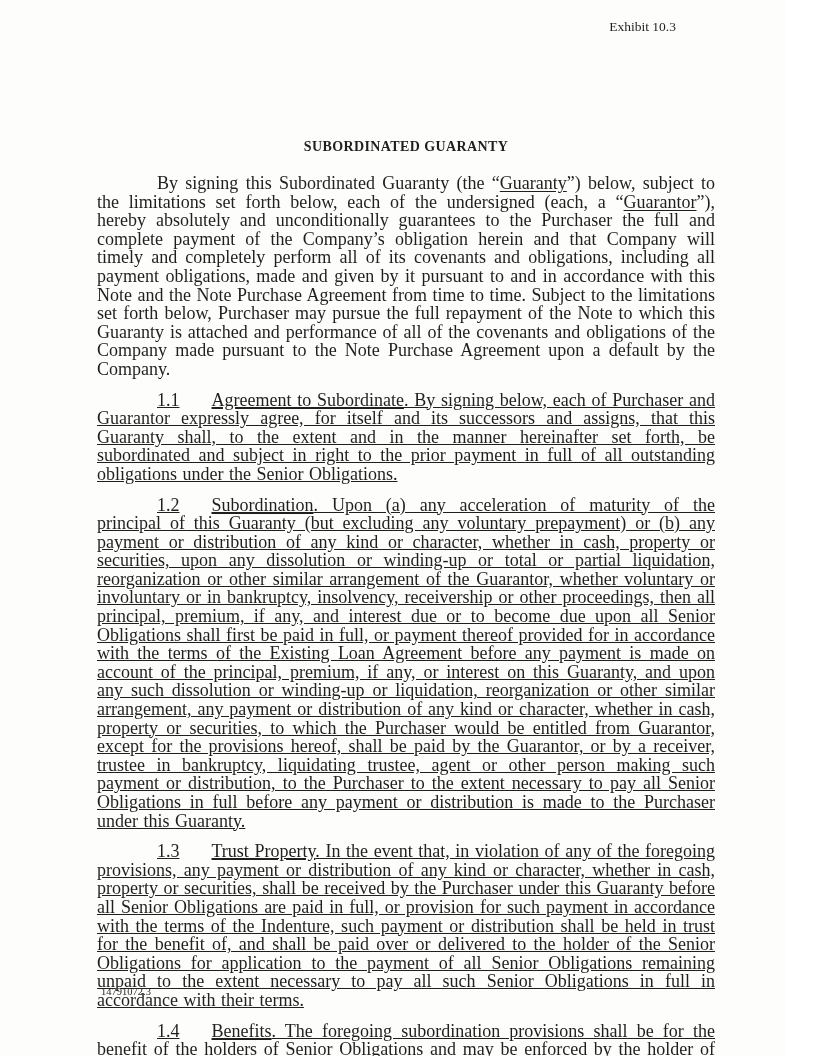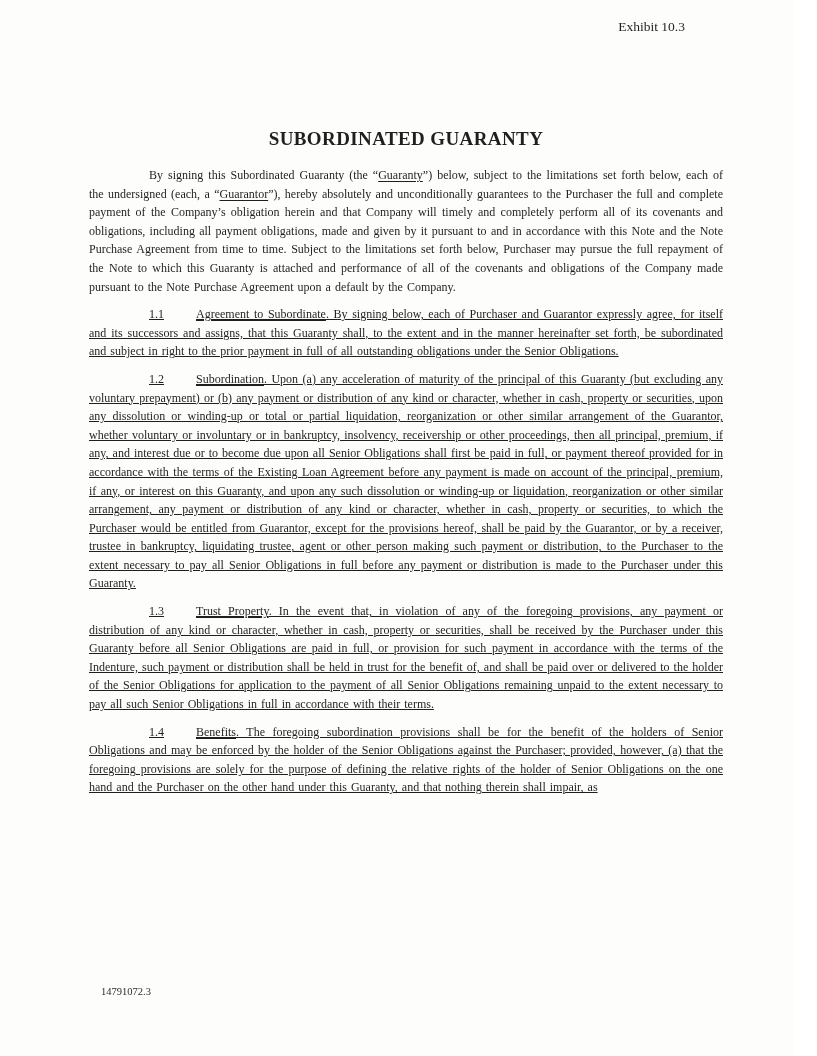--- a/index.html
+++ b/index.html
@@ -8,48 +8,47 @@
     background: #ffffff;
   }
   .page {
     position: relative;
     width: 785px;
     height: 1056px;
     background: #fdfdfc;
     overflow: hidden;
     font-family: "Liberation Serif", "DejaVu Serif", serif;
     color: #1f1f1f;
-    padding-left: 9px;
   }
   .exhibit {
     position: absolute;
     top: 19px;
     right: 109px;
     font-size: 13.5px;
     line-height: 16px;
   }
   .content {
     position: absolute;
     left: 85px;
     top: 0;
     width: 642px;
   }
   .doc-title {
-    margin: 4px;
+    margin: 12px;
     padding-top: 125px;
     text-align: center;
     font-weight: bold;
-    font-size: 19px;
+    font-size: 14px;
     letter-spacing: 0.4px;
     line-height: 19px;
   }
   .para {
-    margin: 4px;
+    margin: 12px;
     margin-top: 18px;
-    font-size: 12px;
+    font-size: 18px;
     line-height: 18.6px;
     text-align: justify;
     text-indent: 60px;
     word-spacing: 1px;
   }
   .para.section {
     margin-top: 9px;
     text-decoration: underline;
   }
   .tab-gap {

